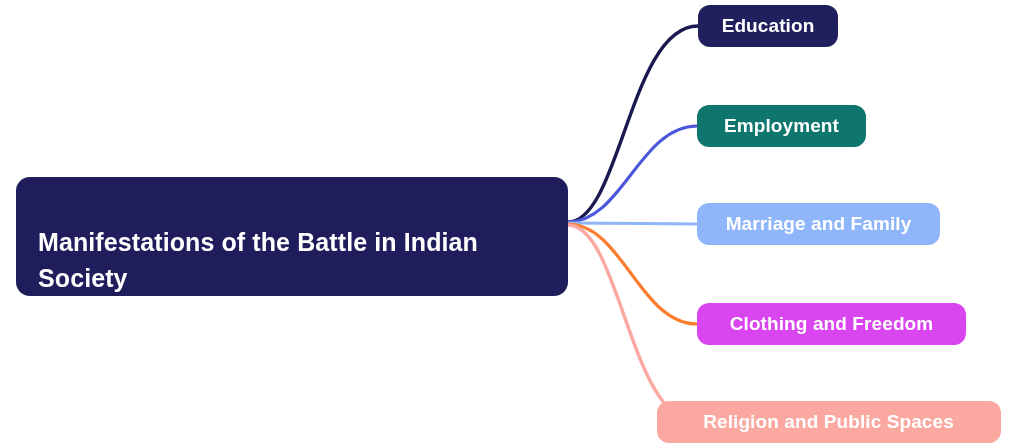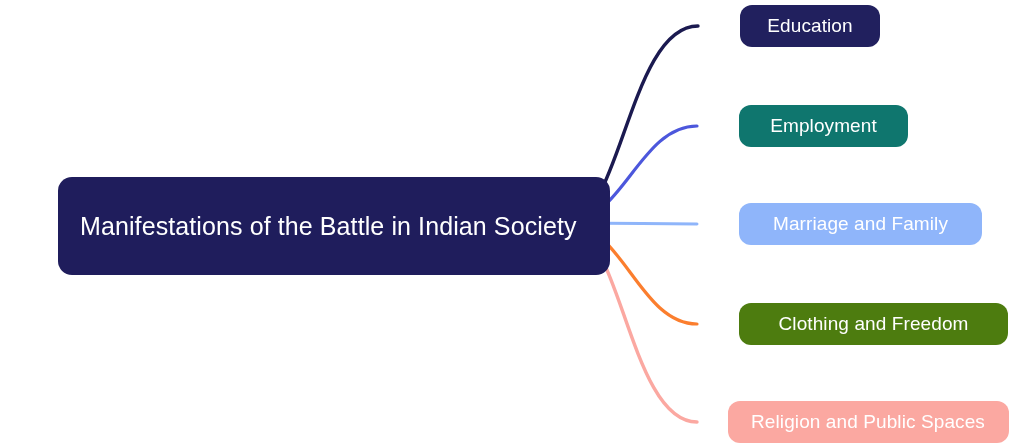--- a/index.html
+++ b/index.html
@@ -28,48 +28,47 @@
     height: 448px;
     pointer-events: none;
   }
   .node {
     position: absolute;
     box-sizing: border-box;
     display: flex;
     align-items: center;
     border-radius: 12px;
     color: #ffffff;
-    font-weight: normal;
+    font-weight: bold;
     letter-spacing: 0.1px;
     white-space: nowrap;
-    margin-left: 42px;
   }
   .node-root {
     left: 16px;
     top: 177px;
     width: 552px;
-    height: 98px;
+    height: 119px;
     border-radius: 14px;
     padding: 0 22px;
     font-size: 25px;
     line-height: 1.45;
     white-space: normal;
-    align-items: center;
+    align-items: flex-end;
   }
   .node-branch {
     height: 42px;
     padding: 0 18px;
     font-size: 19px;
     justify-content: center;
   }
   .n-education   { left: 698px; top: 5px;   width: 140px; }
   .n-employment  { left: 697px; top: 105px; width: 169px; }
   .n-marriage    { left: 697px; top: 203px; width: 243px; }
   .n-clothing    { left: 697px; top: 303px; width: 269px; }
-  .n-religion    { left: 686px; top: 401px; width: 281px; padding-left: 17px; }
+  .n-religion    { left: 657px; top: 401px; width: 344px; padding-left: 17px; }
 </style>
 </head>
 <body>
 
 <div id="mindmap">
 
   <svg id="connectors" viewBox="0 0 1024 448">
     <path d="M 568 222 C 620 222 630 26 698 26" fill="none" stroke="#1b1a50" stroke-width="3.4" stroke-linecap="round"></path>
     <path d="M 568 222 C 622 222 640 126 697 126" fill="none" stroke="#4c57dc" stroke-width="3.2" stroke-linecap="round"></path>
     <path d="M 568 223 C 620 223 650 224 697 224" fill="none" stroke="#8fb5fa" stroke-width="3" stroke-linecap="round"></path>
@@ -86,21 +85,21 @@
   </div>
 
   <div class="node node-branch n-employment" style="background:#0f766e">
     <span>Employment</span>
   </div>
 
   <div class="node node-branch n-marriage" style="background:#8fb5fa">
     <span>Marriage and Family</span>
   </div>
 
-  <div class="node node-branch n-clothing" style="background:#4d7c0f">
+  <div class="node node-branch n-clothing" style="background:#d946ef">
     <span>Clothing and Freedom</span>
   </div>
 
   <div class="node node-branch n-religion" style="background:#fba8a1">
     <span>Religion and Public Spaces</span>
   </div>
 
 </div>
 
 </body></html>

